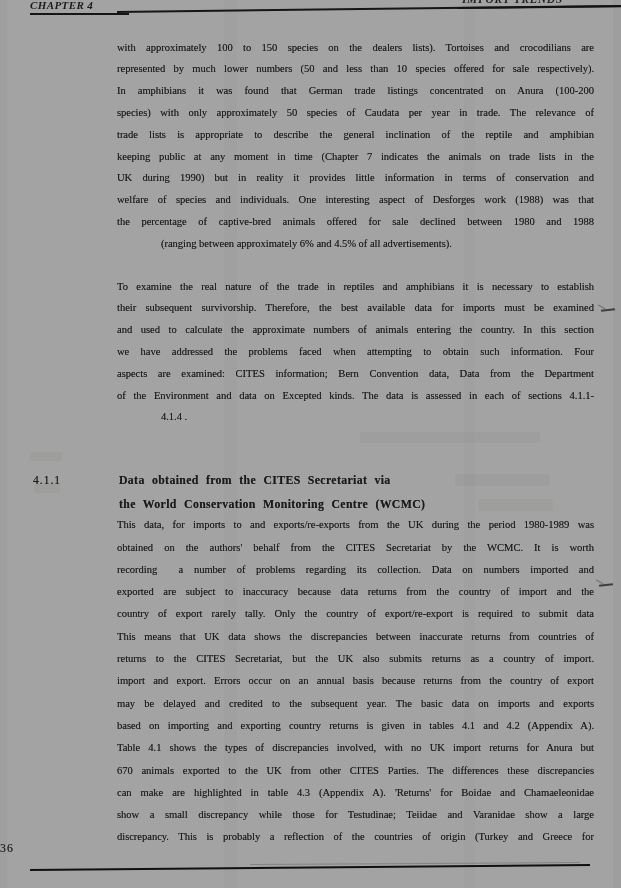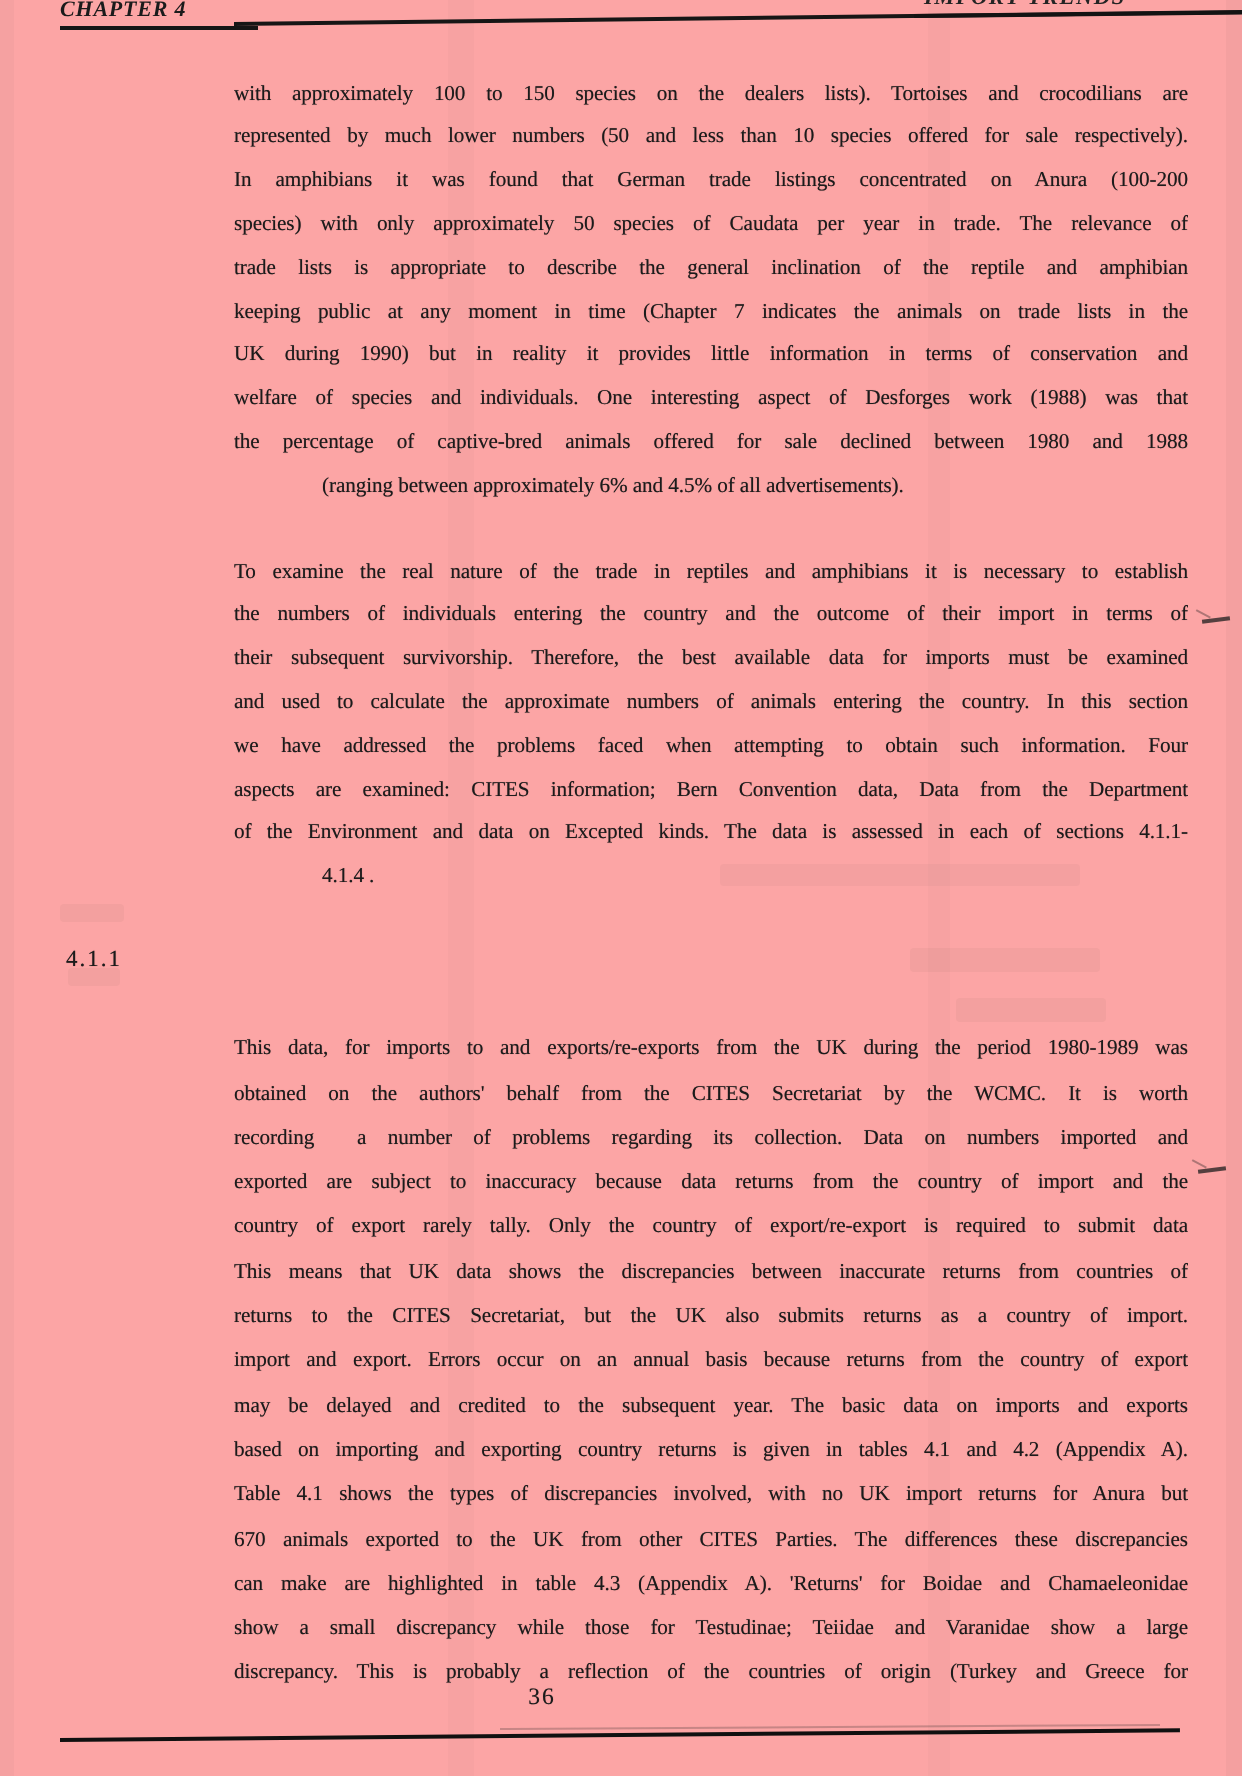--- a/index.html
+++ b/index.html
@@ -1,18 +1,18 @@
 <!DOCTYPE html>
 <html><head>
 <meta charset="utf-8">
 <style>
   html,body { margin:0; padding:0; background:#e8e8e6; }
   .page {
     position:relative; width:621px; height:888px; margin:0 auto;
-    background:#fca5a5; overflow:hidden;
+    background:#a3a3a3; overflow:hidden;
     font-family:"Liberation Serif","DejaVu Serif",serif;
     color:#1b1b1b;
     -webkit-font-smoothing:antialiased;
   }
   
   .streak { position:absolute; top:0; height:888px; pointer-events:none; }
   .streak.s1 { left:0; width:7px; background:rgba(60,60,55,0.035); }
   .streak.s2 { left:224px; width:13px; background:rgba(60,60,55,0.022); }
   .streak.s3 { left:464px; width:11px; background:rgba(60,60,55,0.022); }
   .streak.s4 { left:613px; width:8px; background:rgba(60,60,55,0.04); }
@@ -58,21 +58,21 @@
   }
   .sec-title {
     position:absolute; left:119px; top:468px; width:480px;
     font-size:11.8px; font-weight:bold; line-height:24px;
     word-spacing:4px; letter-spacing:0.35px;
     text-shadow:0 0 0.35px rgba(20,20,20,0.6);
   }
 
   
   .page-num {
-    position:absolute; left:0; top:841px; width:542px; text-align:center;
+    position:absolute; left:0; top:841px; width:542px; text-align:left;
     font-size:11.8px; letter-spacing:1px;
     text-shadow:0 0 0.35px rgba(20,20,20,0.5);
   }
   .btm-rule {
     position:absolute; left:30px; top:869px; width:560px; height:1.9px; background:#101010;
     transform:rotate(-0.5deg); transform-origin:left center;
   }
   .btm-rule-ghost {
     position:absolute; left:250px; top:864px; width:330px; height:1.2px; background:rgba(40,40,40,0.25);
     transform:rotate(-0.35deg); transform-origin:left center;
@@ -121,30 +121,33 @@
       <div class="tline">trade lists is appropriate to describe the general inclination of the reptile and amphibian</div>
       <div class="tline">keeping public at any moment in time (Chapter 7 indicates the animals on trade lists in the</div>
       <div class="tline">UK during 1990) but in reality it provides little information in terms of conservation and</div>
       <div class="tline">welfare of species and individuals. One interesting aspect of Desforges work (1988) was that</div>
       <div class="tline">the percentage of captive-bred animals offered for sale declined between 1980 and 1988</div>
       <div class="tline tline-last">(ranging between approximately 6% and 4.5% of all advertisements).</div>
     </div>
 
   <div class="para p2">
       <div class="tline">To examine the real nature of the trade in reptiles and amphibians it is necessary to establish</div>
-      <div class="tline">the numbers of individuals entering the country and the outcome of their import in terms of</div>
       <div class="tline">their subsequent survivorship. Therefore, the best available data for imports must be examined</div>
       <div class="tline">and used to calculate the approximate numbers of animals entering the country. In this section</div>
       <div class="tline">we have addressed the problems faced when attempting to obtain such information. Four</div>
       <div class="tline">aspects are examined: CITES information; Bern Convention data, Data from the Department</div>
       <div class="tline">of the Environment and data on Excepted kinds. The data is assessed in each of sections 4.1.1-</div>
       <div class="tline tline-last">4.1.4 .</div>
     </div>
 
   <div class="sec-num">4.1.1</div>
+  <div class="sec-title">
+    <div>Data obtained from the CITES Secretariat via</div>
+    <div>the World Conservation Monitoring Centre (WCMC)</div>
+  </div>
 
   <div class="para p3">
       <div class="tline">This data, for imports to and exports/re-exports from the UK during the period 1980-1989 was</div>
       <div class="tline">obtained on the authors' behalf from the CITES Secretariat by the WCMC. It is worth</div>
       <div class="tline">recording  a number of problems regarding its collection. Data on numbers imported and</div>
       <div class="tline">exported are subject to inaccuracy because data returns from the country of import and the</div>
       <div class="tline">country of export rarely tally. Only the country of export/re-export is required to submit data</div>
       <div class="tline">This means that UK data shows the discrepancies between inaccurate returns from countries of</div>
       <div class="tline">returns to the CITES Secretariat, but the UK also submits returns as a country of import.</div>
       <div class="tline">import and export. Errors occur on an annual basis because returns from the country of export</div>

